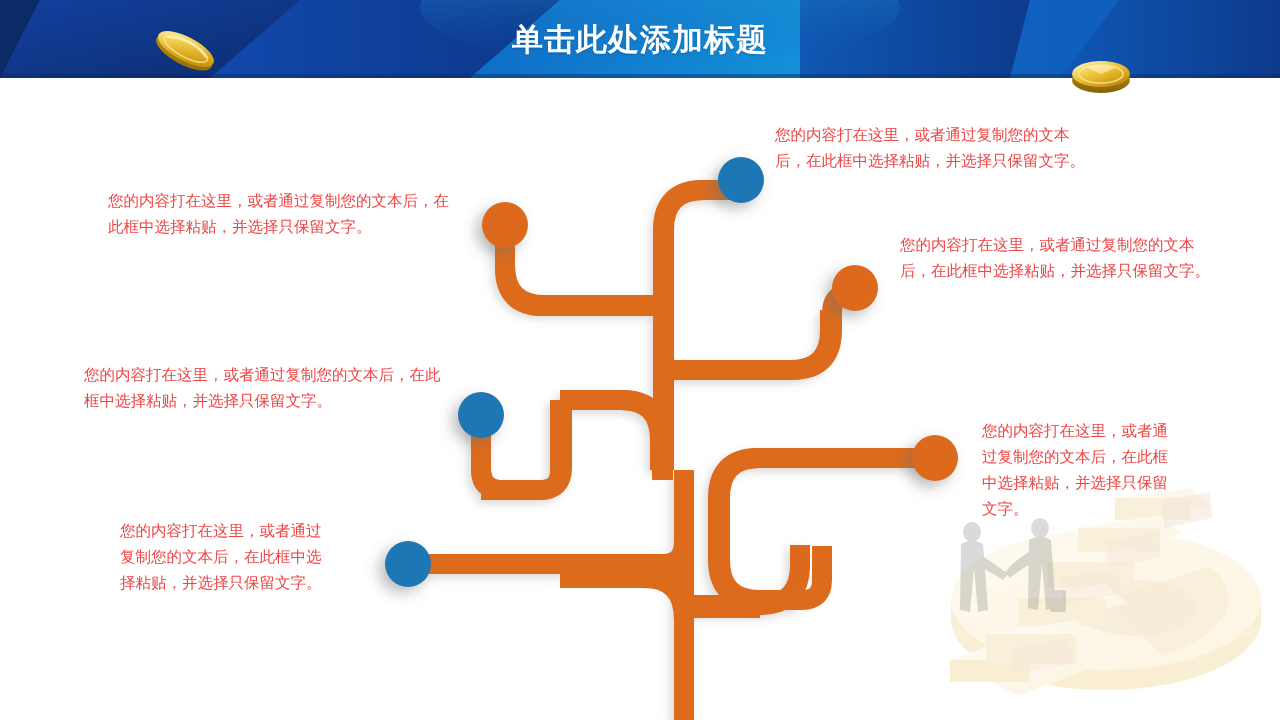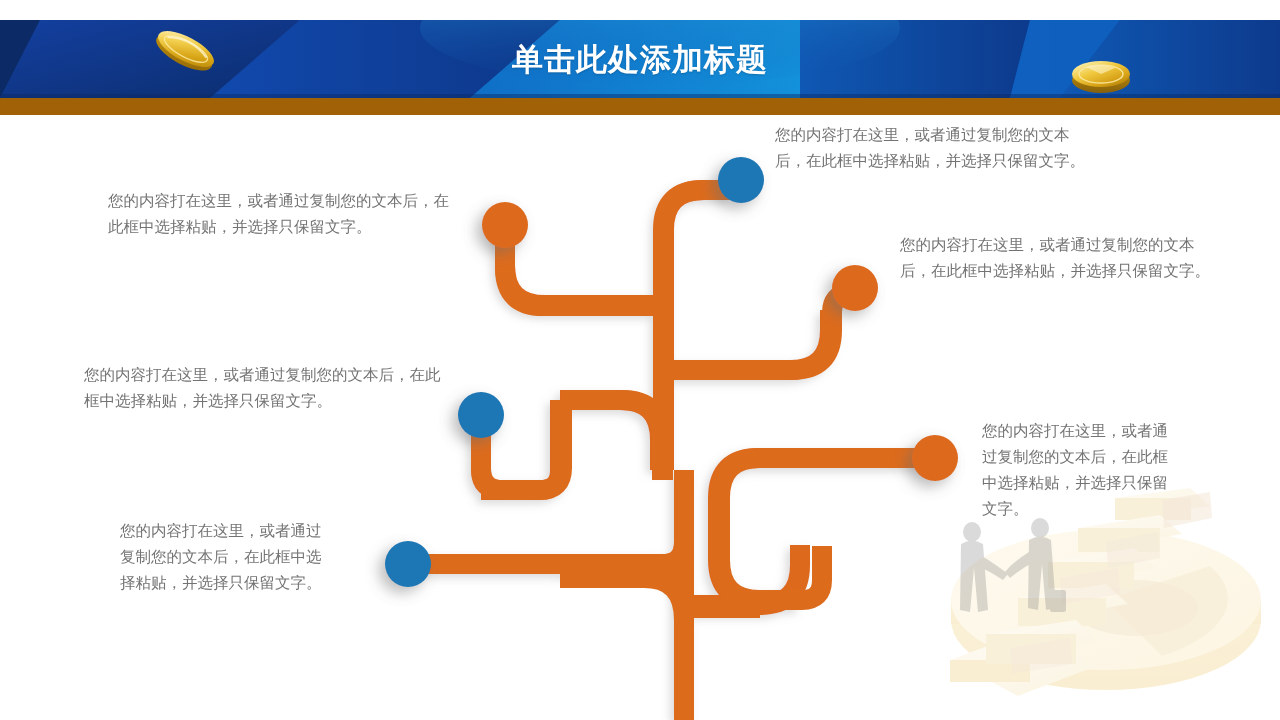--- a/index.html
+++ b/index.html
@@ -17,24 +17,23 @@
     height: 720px;
     background: #ffffff;
     overflow: hidden;
   }
 
   
   #header-banner {
     position: absolute;
     left: 0; top: 0;
     width: 1280px;
-    height: 95px;
+    height: 78px;
     overflow: hidden;
     background: #a16207;
-    margin-top: 20px;
   }
   #header-banner .band-svg {
     position: absolute;
     left: 0; top: 0;
     width: 1280px;
     height: 78px;
     display: block;
   }
   #slide-title {
     position: absolute;
@@ -73,21 +72,21 @@
     position: absolute;
     left: 0; top: 70px;
     width: 1280px;
     height: 650px;
     z-index: 3;
   }
 
   
   .text-block {
     position: absolute;
-    color: #737373;
+    color: #ef4444;
     font-size: 15.5px;
     line-height: 26px;
     z-index: 5;
     font-family: "DejaVu Sans", "Liberation Sans", sans-serif;
   }
   #text-block-1 { left: 775px;  top: 122px; width: 325px; text-align: left; }
   #text-block-2 { left: 108px;  top: 188px; width: 350px; text-align: left; }
   #text-block-3 { left: 900px;  top: 232px; width: 325px; text-align: left; }
   #text-block-4 { left: 84px;   top: 362px; width: 360px; text-align: left; }
   #text-block-5 { left: 982px;  top: 418px; width: 200px; text-align: left; }

